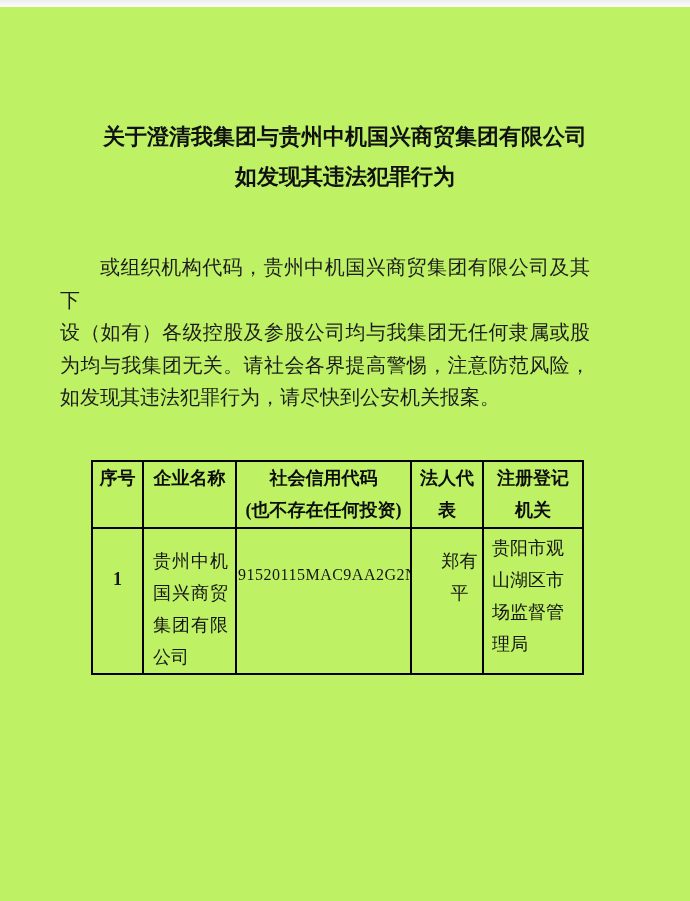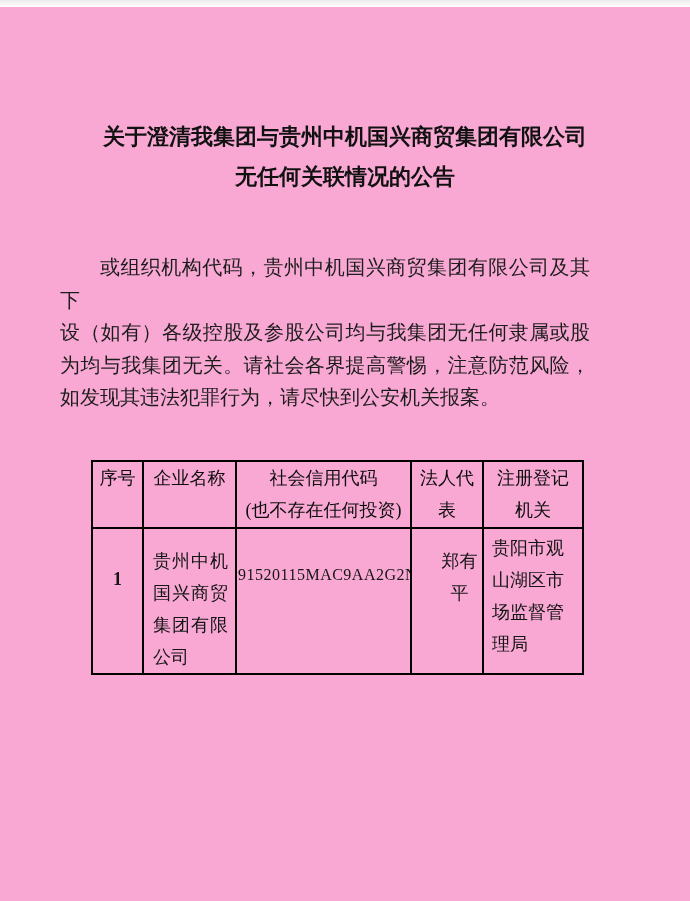--- a/index.html
+++ b/index.html
@@ -4,21 +4,21 @@
 <style>
   html, body {
     margin: 0;
     padding: 0;
     background: #ffffff;
   }
   .page {
     position: relative;
     width: 690px;
     height: 901px;
-    background: #f9a8d4;
+    background: #bef264;
     overflow: hidden;
     font-family: "Liberation Serif", "DejaVu Serif", serif;
     color: #1a1a1a;
   }
   .top-shade {
     position: absolute;
     top: 0; left: 0; right: 0;
     height: 7px;
     background: linear-gradient(to bottom, #ececec, #ffffff);
   }
@@ -62,21 +62,21 @@
     color: #151515;
   }
   .company-table th, .company-table td {
     border: 2px solid #000000;
     vertical-align: top;
     overflow: hidden;
   }
   .company-table thead tr { height: 67px; }
   .company-table tbody tr { height: 131px; }
   .company-table th {
-    font-weight: normal;
+    font-weight: bold;
     text-align: center;
     padding: 0 6px;
     color: #0d0d0d;
   }
   .hline { white-space: nowrap; }
   td.c-index {
     text-align: center;
     padding-top: 34px;
     font-weight: bold;
   }
@@ -102,21 +102,21 @@
   }
 </style>
 </head>
 <body>
 
 <div class="page">
   <div class="top-shade"></div>
 
   <h1 class="title">
     <div>关于澄清我集团与贵州中机国兴商贸集团有限公司</div>
-    <div>无任何关联情况的公告</div>
+    <div>如发现其违法犯罪行为</div>
   </h1>
 
   <div class="body-text">
     <div class="pline stretch indent">或组织机构代码，贵州中机国兴商贸集团有限公司及其下</div>
     <div class="pline stretch">设（如有）各级控股及参股公司均与我集团无任何隶属或股</div>
     <div class="pline stretch">为均与我集团无关。请社会各界提高警惕，注意防范风险，</div>
     <div class="pline">如发现其违法犯罪行为，请尽快到公安机关报案。</div>
   </div>
 
   <table class="company-table">

